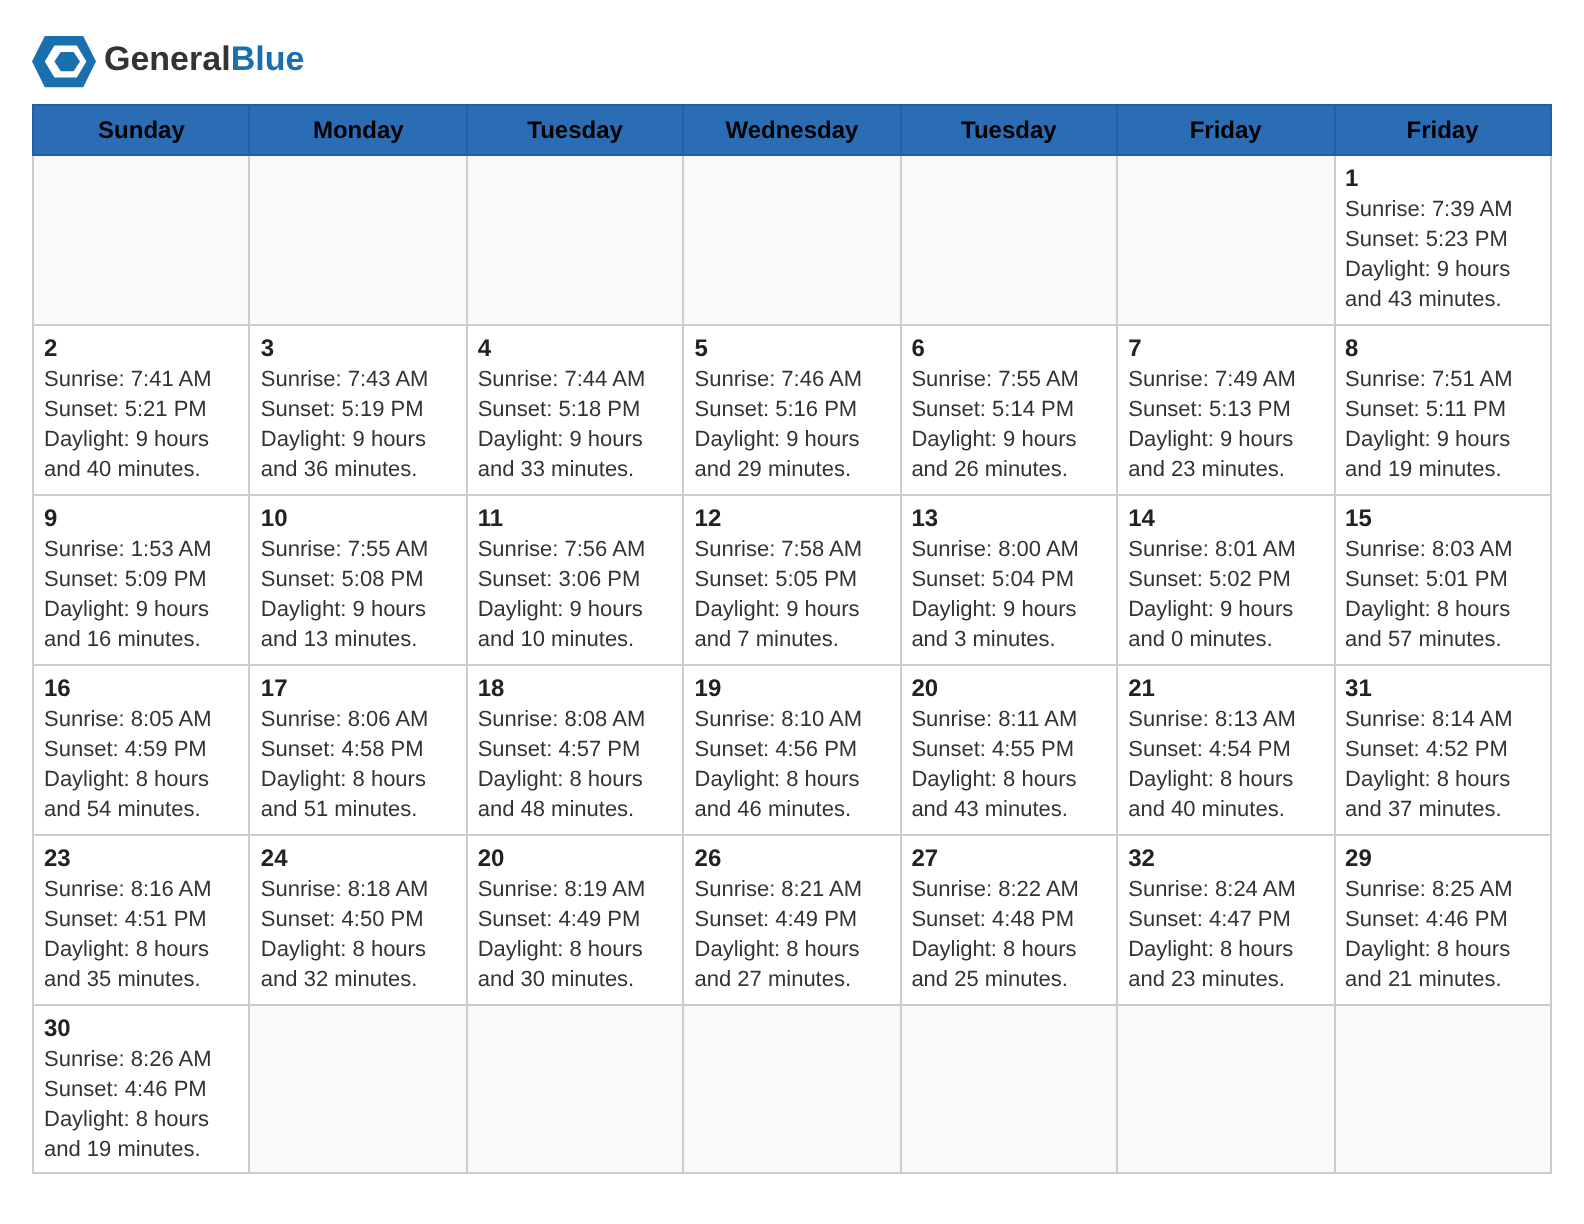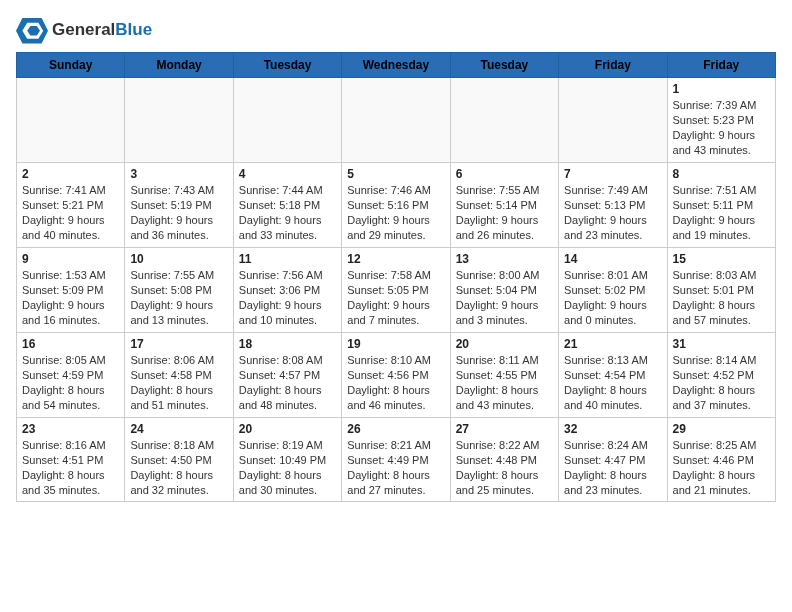--- a/index.html
+++ b/index.html
@@ -267,21 +267,21 @@
         </td>
         <td>
           <div class="day-number">24</div>
           <div class="day-info">Sunrise: 8:18 AM
 Sunset: 4:50 PM
 Daylight: 8 hours and 32 minutes.</div>
         </td>
         <td>
           <div class="day-number">20</div>
           <div class="day-info">Sunrise: 8:19 AM
-Sunset: 10:49 PM
+Sunset: 4:49 PM
 Daylight: 8 hours and 30 minutes.</div>
         </td>
         <td>
           <div class="day-number">26</div>
           <div class="day-info">Sunrise: 8:21 AM
 Sunset: 4:49 PM
 Daylight: 8 hours and 27 minutes.</div>
         </td>
         <td>
           <div class="day-number">27</div>
@@ -295,14 +295,28 @@
 Sunset: 4:47 PM
 Daylight: 8 hours and 23 minutes.</div>
         </td>
         <td>
           <div class="day-number">29</div>
           <div class="day-info">Sunrise: 8:25 AM
 Sunset: 4:46 PM
 Daylight: 8 hours and 21 minutes.</div>
         </td>
       </tr>
+      <tr>
+        <td>
+          <div class="day-number">30</div>
+          <div class="day-info">Sunrise: 8:26 AM
+Sunset: 4:46 PM
+Daylight: 8 hours and 19 minutes.</div>
+        </td>
+        <td class="empty-cell"></td>
+        <td class="empty-cell"></td>
+        <td class="empty-cell"></td>
+        <td class="empty-cell"></td>
+        <td class="empty-cell"></td>
+        <td class="empty-cell"></td>
+      </tr>
     </tbody>
 </table>
 
 </body></html>

